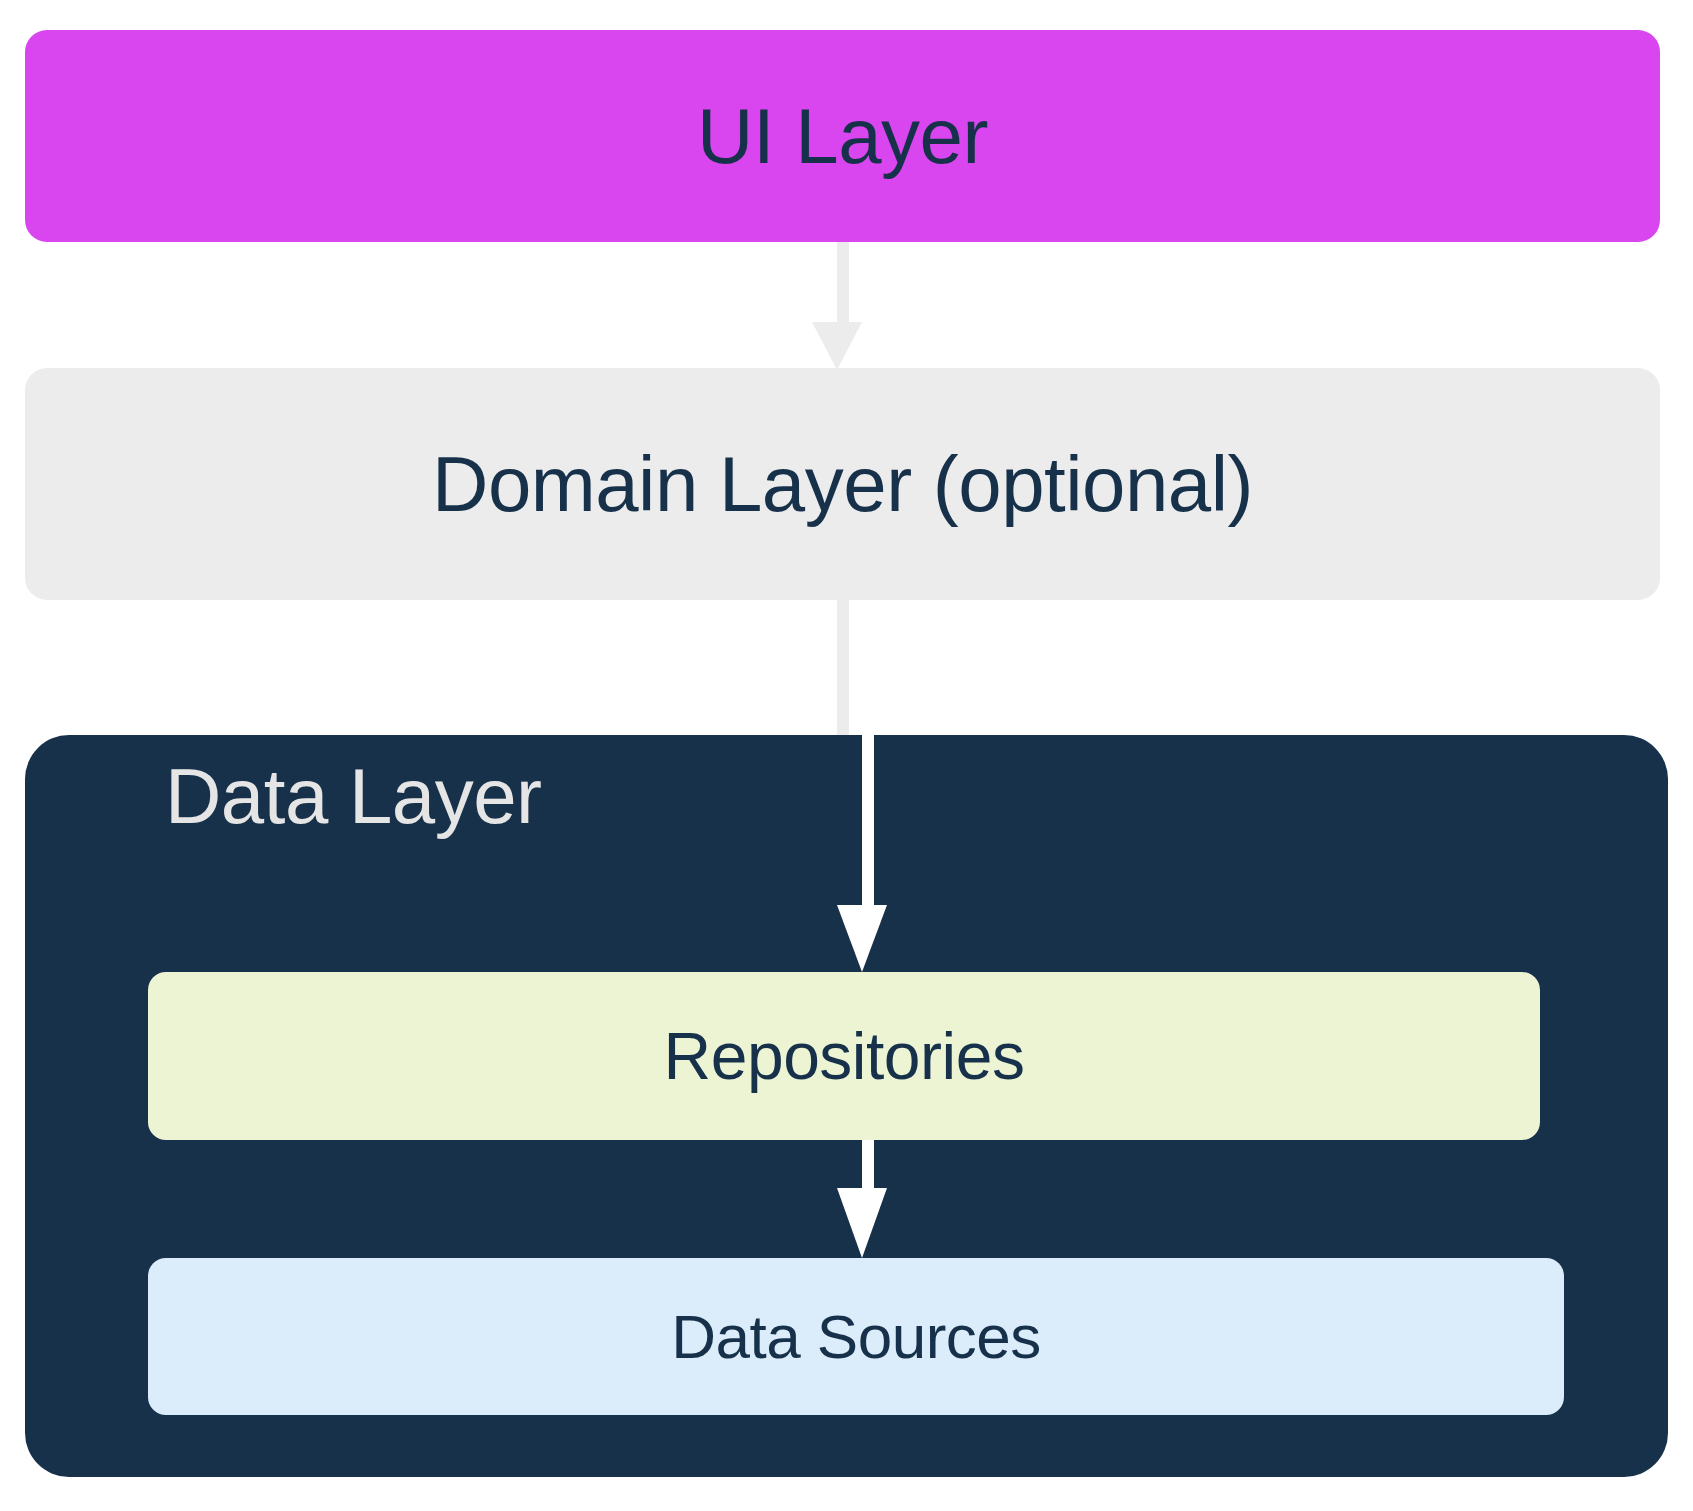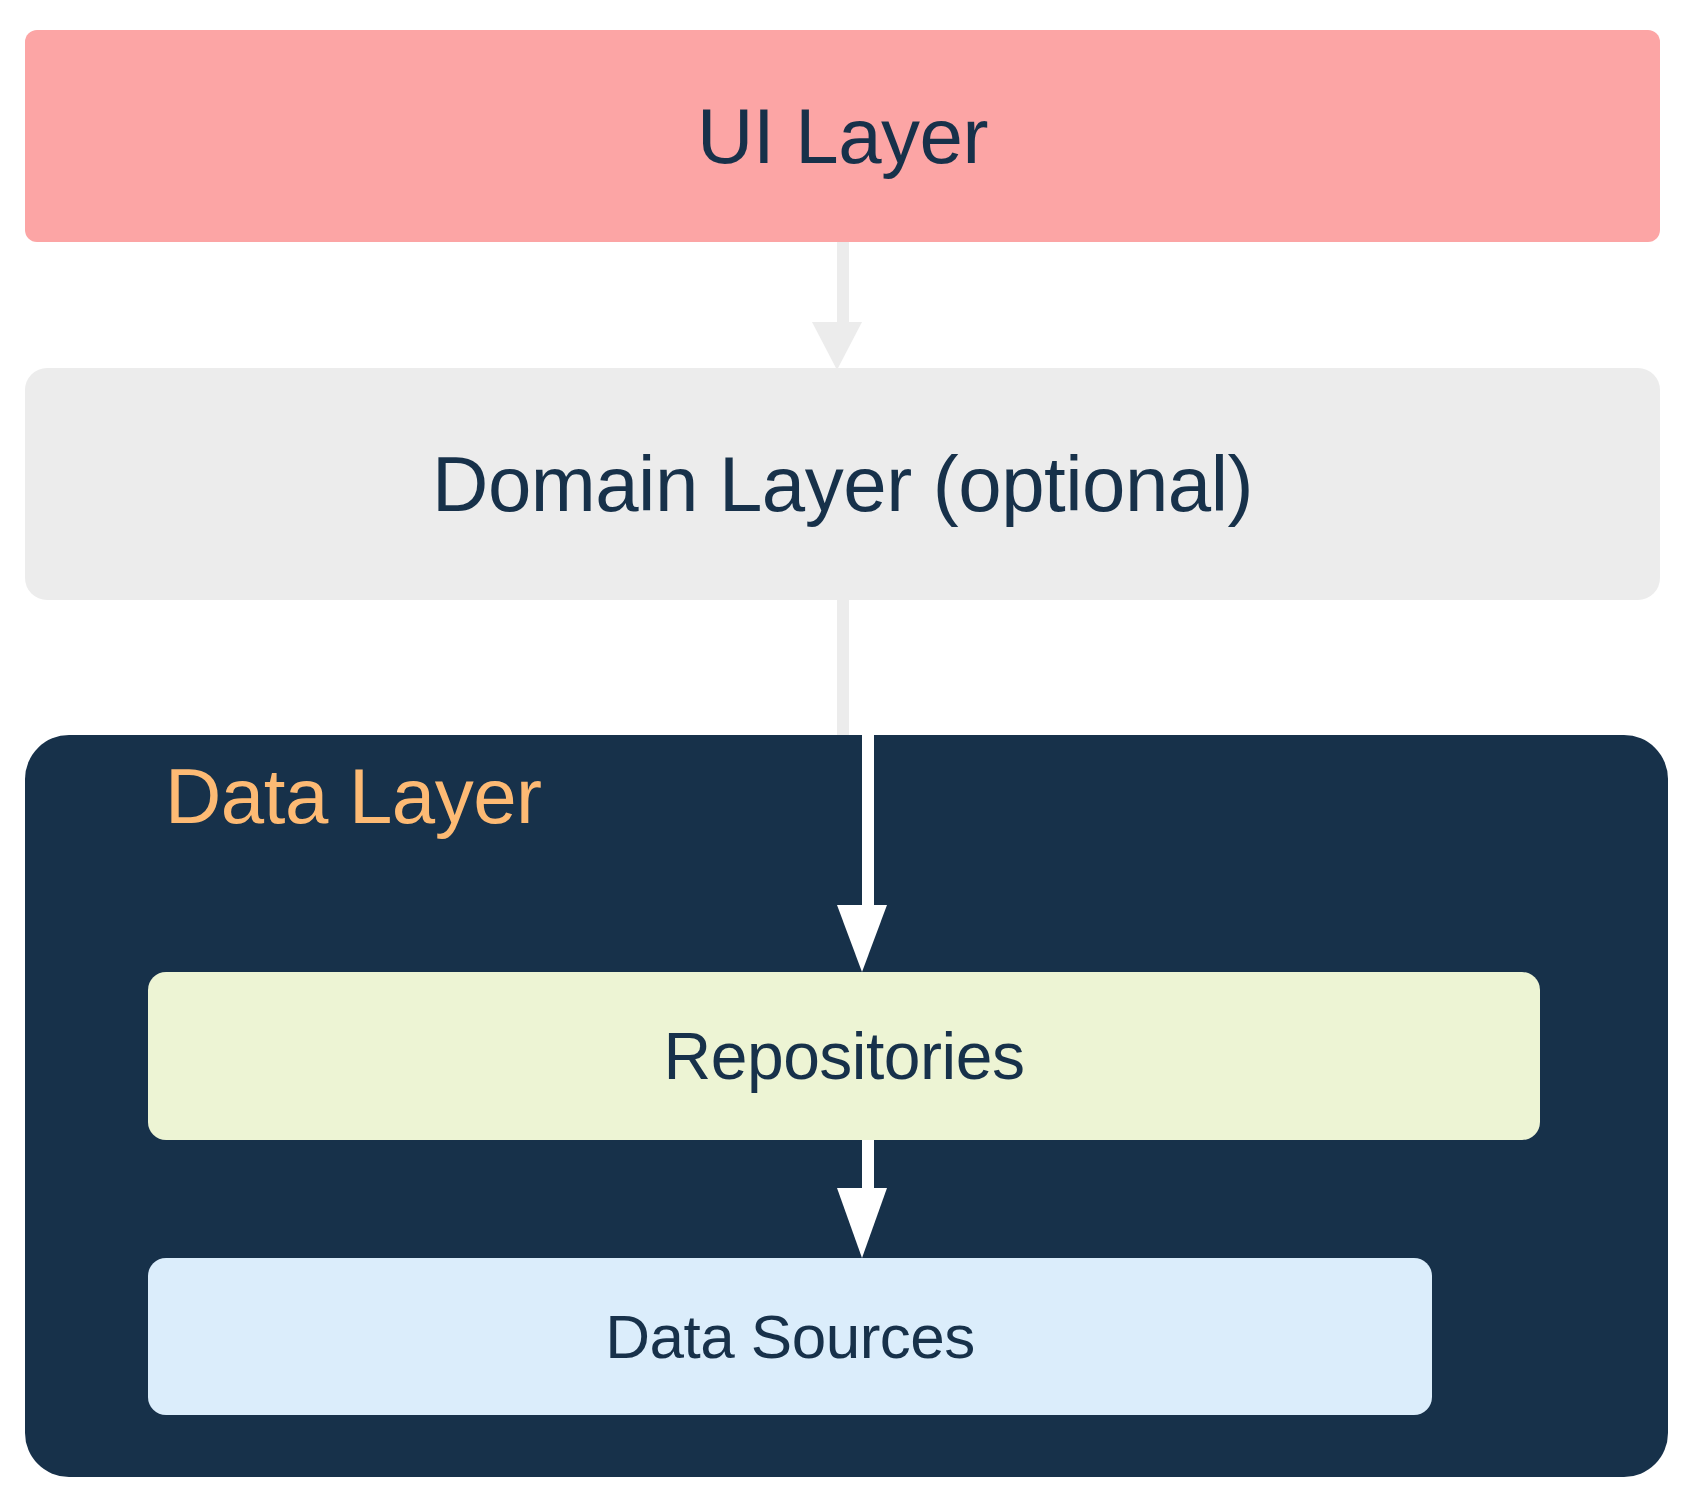--- a/index.html
+++ b/index.html
@@ -32,22 +32,22 @@
     line-height: 1;
     white-space: nowrap;
   }
 
   
   #ui-layer-box {
     left: 25px;
     top: 30px;
     width: 1635px;
     height: 212px;
-    background: #fca5a5;
-    border-radius: 12px;
+    background: #d946ef;
+    border-radius: 22px;
   }
   #ui-layer-box .layer-label {
     font-size: 78px;
     color: #17314a;
   }
 
   
   #domain-layer-box {
     left: 25px;
     top: 368px;
@@ -69,21 +69,21 @@
     height: 742px;
     background: #17314a;
     border-radius: 44px;
     display: block;
   }
   #data-layer-title {
     position: absolute;
     left: 140px;
     top: 22px;
     font-size: 78px;
-    color: #fdba74;
+    color: #e5e5e5;
     letter-spacing: -0.5px;
     line-height: 1;
     white-space: nowrap;
   }
 
   
   #repositories-box {
     position: absolute;
     left: 123px;
     top: 237px;
@@ -98,21 +98,21 @@
   #repositories-box .layer-label {
     font-size: 66px;
     color: #17314a;
   }
 
   
   #data-sources-box {
     position: absolute;
     left: 123px;
     top: 523px;
-    width: 1284px;
+    width: 1416px;
     height: 157px;
     background: #dbedfb;
     border-radius: 18px;
     display: flex;
     align-items: center;
     justify-content: center;
   }
   #data-sources-box .layer-label {
     font-size: 62px;
     color: #17314a;

